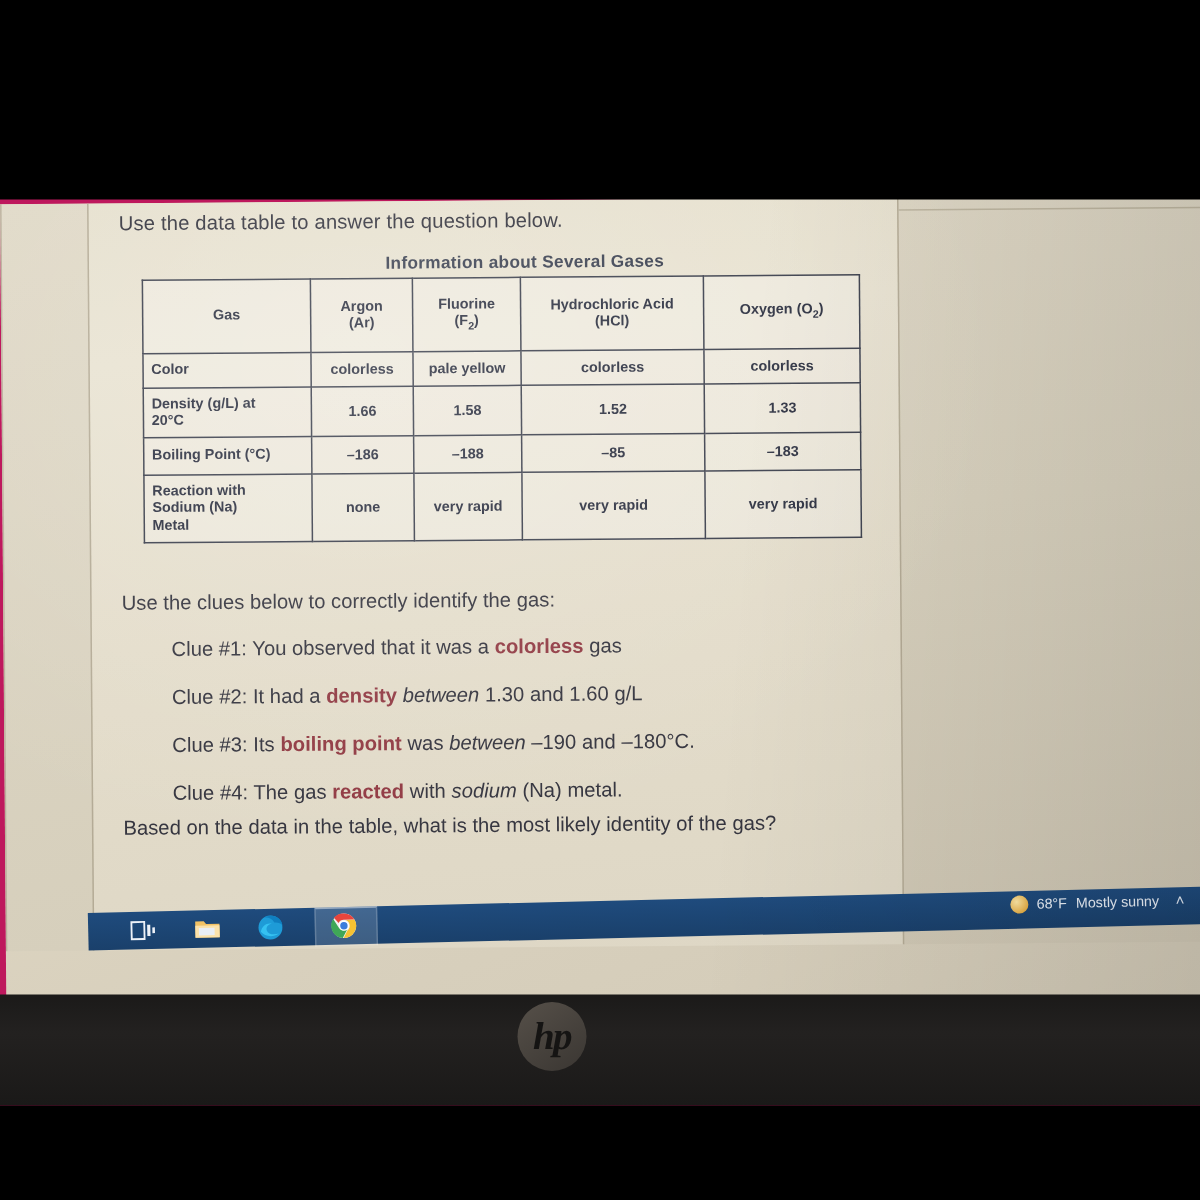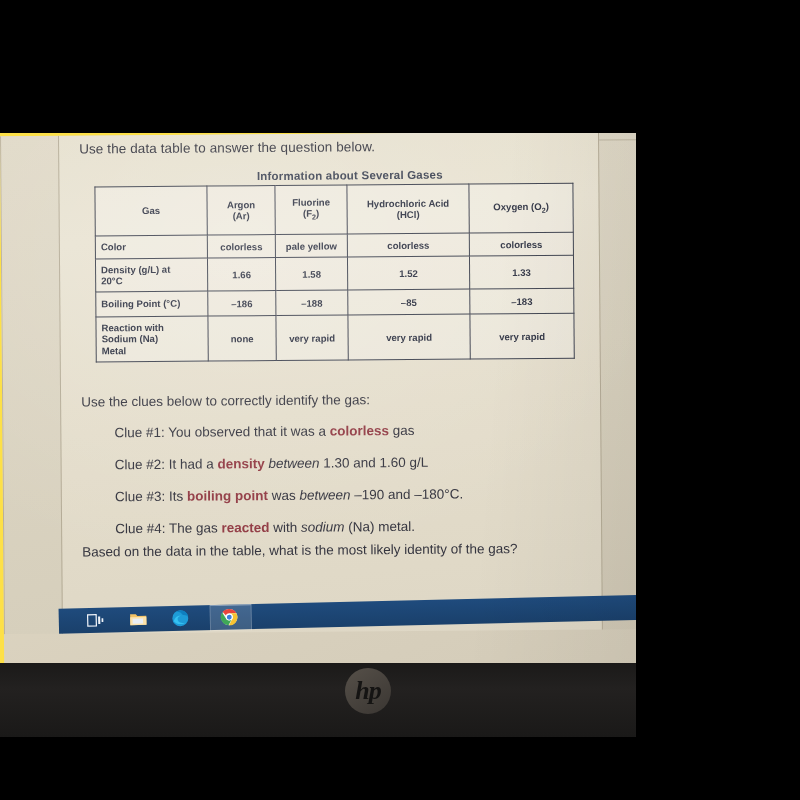--- a/index.html
+++ b/index.html
@@ -1,18 +1,18 @@
 <!DOCTYPE html>
 <html><head>
 <meta charset="utf-8">
 <style>
   html,body{margin:0;padding:0;background:#000;}
   body{width:800px;height:800px;overflow:hidden;font-family:"Liberation Sans",sans-serif;}
 
-  #screenshot{position:relative;width:636px;height:800px;background:#fde047;overflow:hidden;}
+  #screenshot{position:relative;width:800px;height:800px;background:#be185d;overflow:hidden;}
 
   
   #screen{
     position:absolute;left:0;top:133px;width:800px;height:537px;
     background:linear-gradient(160deg,#ded7c4 0%,#e3dcca 18%,#ded6c2 45%,#d8d0bd 70%,#d2cab7 100%);
     overflow:hidden;
     transform:rotate(-0.45deg);
     transform-origin:50% 0%;
   }
   

